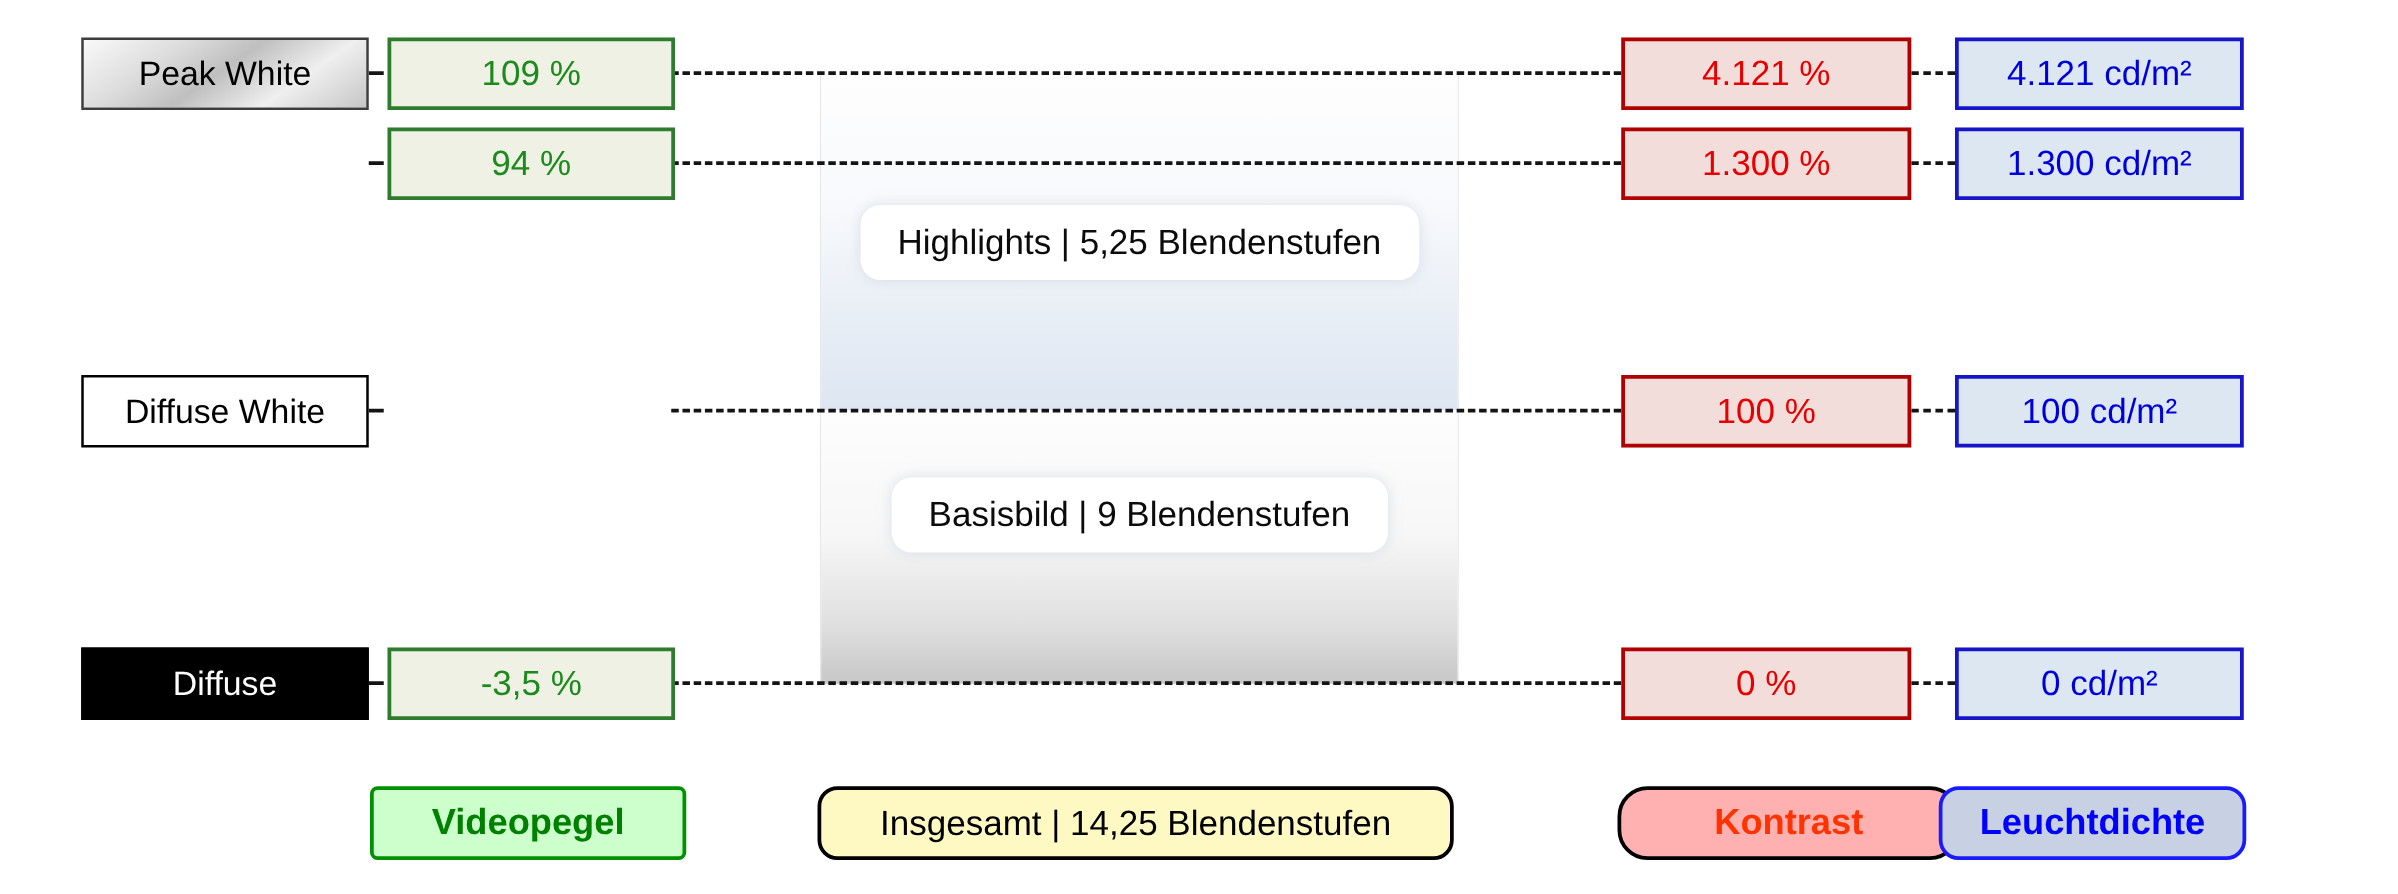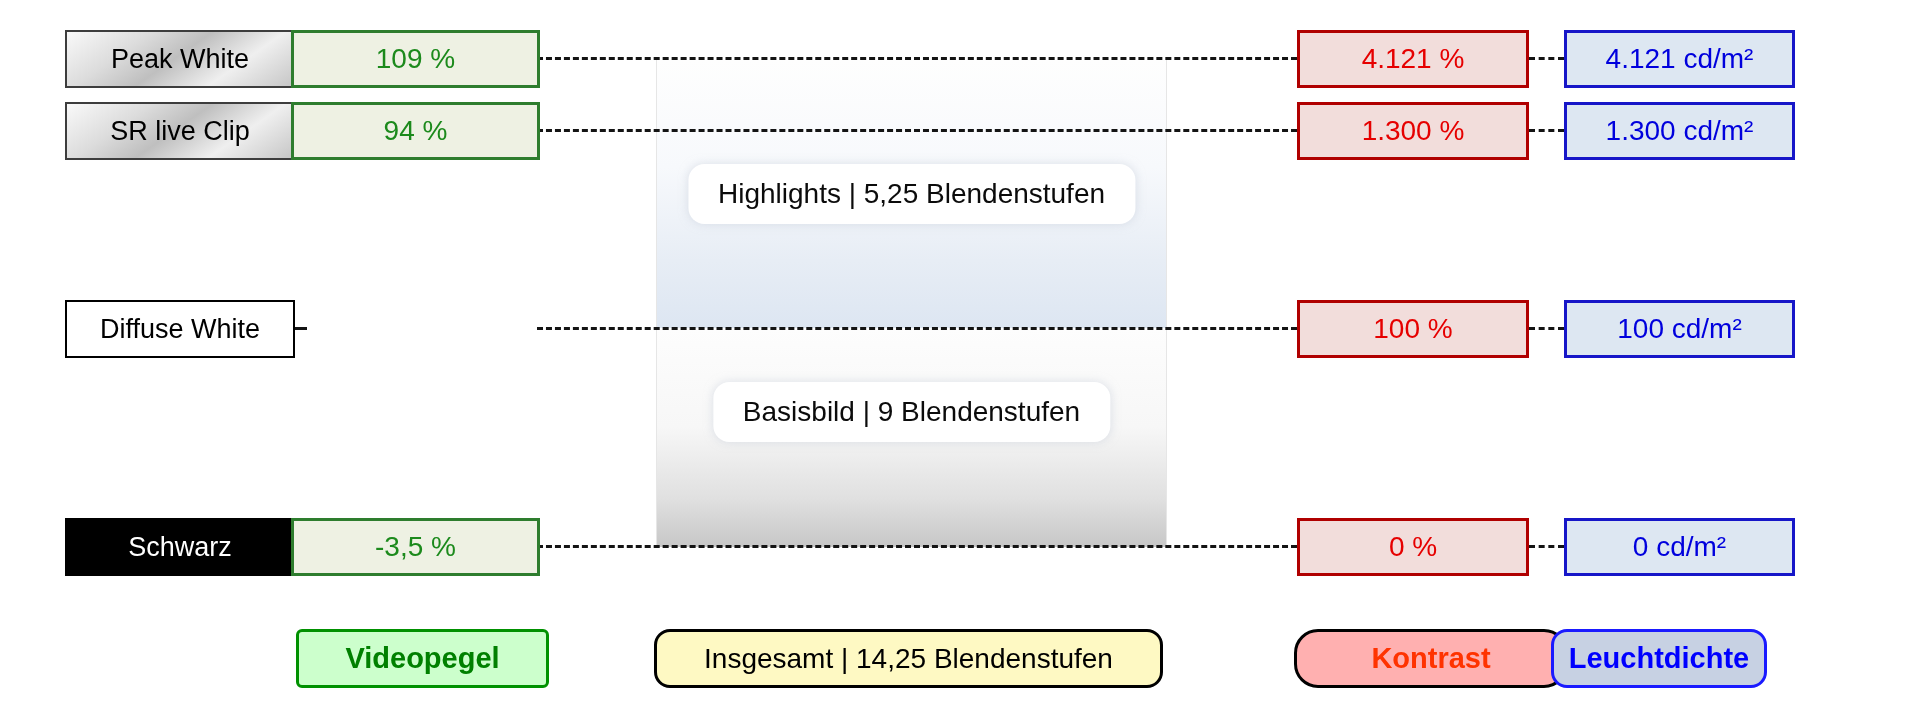--- a/index.html
+++ b/index.html
@@ -33,36 +33,36 @@
   .box { position:absolute; height:58px; box-sizing:border-box; z-index:3;
          display:flex; align-items:center; justify-content:center; white-space:nowrap; }
   .row1 { top:30px; } .row2 { top:102px; } .row3 { top:300px; } .row4 { top:518px; }
 
   .label-box { left:65px; width:230px; font-size:27px; color:#000; border:2px solid #3d3d3d; }
   .metal { background:linear-gradient(145deg,#f9f9f9 0%,#dcdcdc 28%,#bfbfbf 48%,#efefef 72%,#eded ed 86%,#c6c6c6 100%);
            background:linear-gradient(145deg,#f9f9f9 0%,#dcdcdc 28%,#bfbfbf 48%,#efefef 72%,#c6c6c6 100%); }
   .white-label { background:#ffffff; border-color:#000; }
   .black-label { background:#000000; border-color:#000; color:#ffffff; }
 
-  .video-box { left:291px; width:249px; font-size:28px;
+  .video-box { left:310px; width:230px; font-size:28px;
                background:#eef1e3; border:3px solid #2e7d2e; color:#1c8a1c; }
   .red-box   { left:1297px; width:232px; font-size:28px;
                background:#f2dddb; border:3px solid #b00000; color:#e60000; }
   .blue-box  { left:1564px; width:231px; font-size:28px;
                background:#dde7f2; border:3px solid #1616c8; color:#0000dd; }
 
   
   .legend { top:629px; height:59px; font-weight:bold; }
   .legend-video { left:296px; width:253px; border-radius:6px; font-size:29px;
                   background:#ccffcc; border:3px solid #009100; color:#008000; }
   .legend-insgesamt { left:654px; width:509px; border-radius:16px; font-size:28px; font-weight:normal;
                       background:#fef9c3; border:3px solid #000; color:#000; }
   .legend-kontrast { left:1294px; width:274px; border-radius:24px; font-size:29px;
                      background:#ffb0b0; border:3px solid #000; color:#ff3300; }
-  .legend-leucht { left:1551px; width:216px; border-radius:16px; font-size:29px;
+  .legend-leucht { left:1551px; width:246px; border-radius:16px; font-size:29px;
                    background:#c7d1e3; border:3px solid #1a1aff; color:#0000ff; }
 </style>
 </head>
 <body>
 
 <div class="canvas">
 
   <div class="panel">
     <div class="panel-a"></div>
     <div class="panel-b"></div>
@@ -81,30 +81,29 @@
   <div class="connector line3 seg-c"></div>
   <div class="connector line4 seg-a"></div>
   <div class="connector line4 seg-b"></div>
   <div class="connector line4 seg-c"></div>
 
   <div class="box label-box metal row1">Peak White</div>
   <div class="box video-box row1">109 %</div>
   <div class="box red-box row1">4.121 %</div>
   <div class="box blue-box row1">4.121 cd/m²</div>
 
-  <div class="box label-box metal row2">SR live Clip</div>
   <div class="box video-box row2">94 %</div>
   <div class="box red-box row2">1.300 %</div>
   <div class="box blue-box row2">1.300 cd/m²</div>
 
   <div class="box label-box white-label row3">Diffuse White</div>
   <div class="box red-box row3">100 %</div>
   <div class="box blue-box row3">100 cd/m²</div>
 
-  <div class="box label-box black-label row4">Schwarz</div>
+  <div class="box label-box black-label row4">Diffuse</div>
   <div class="box video-box row4">-3,5 %</div>
   <div class="box red-box row4">0 %</div>
   <div class="box blue-box row4">0 cd/m²</div>
 
   <div class="box legend legend-video">Videopegel</div>
   <div class="box legend legend-insgesamt">Insgesamt | 14,25 Blendenstufen</div>
   <div class="box legend legend-kontrast">Kontrast</div>
   <div class="box legend legend-leucht">Leuchtdichte</div>
 
 </div>

